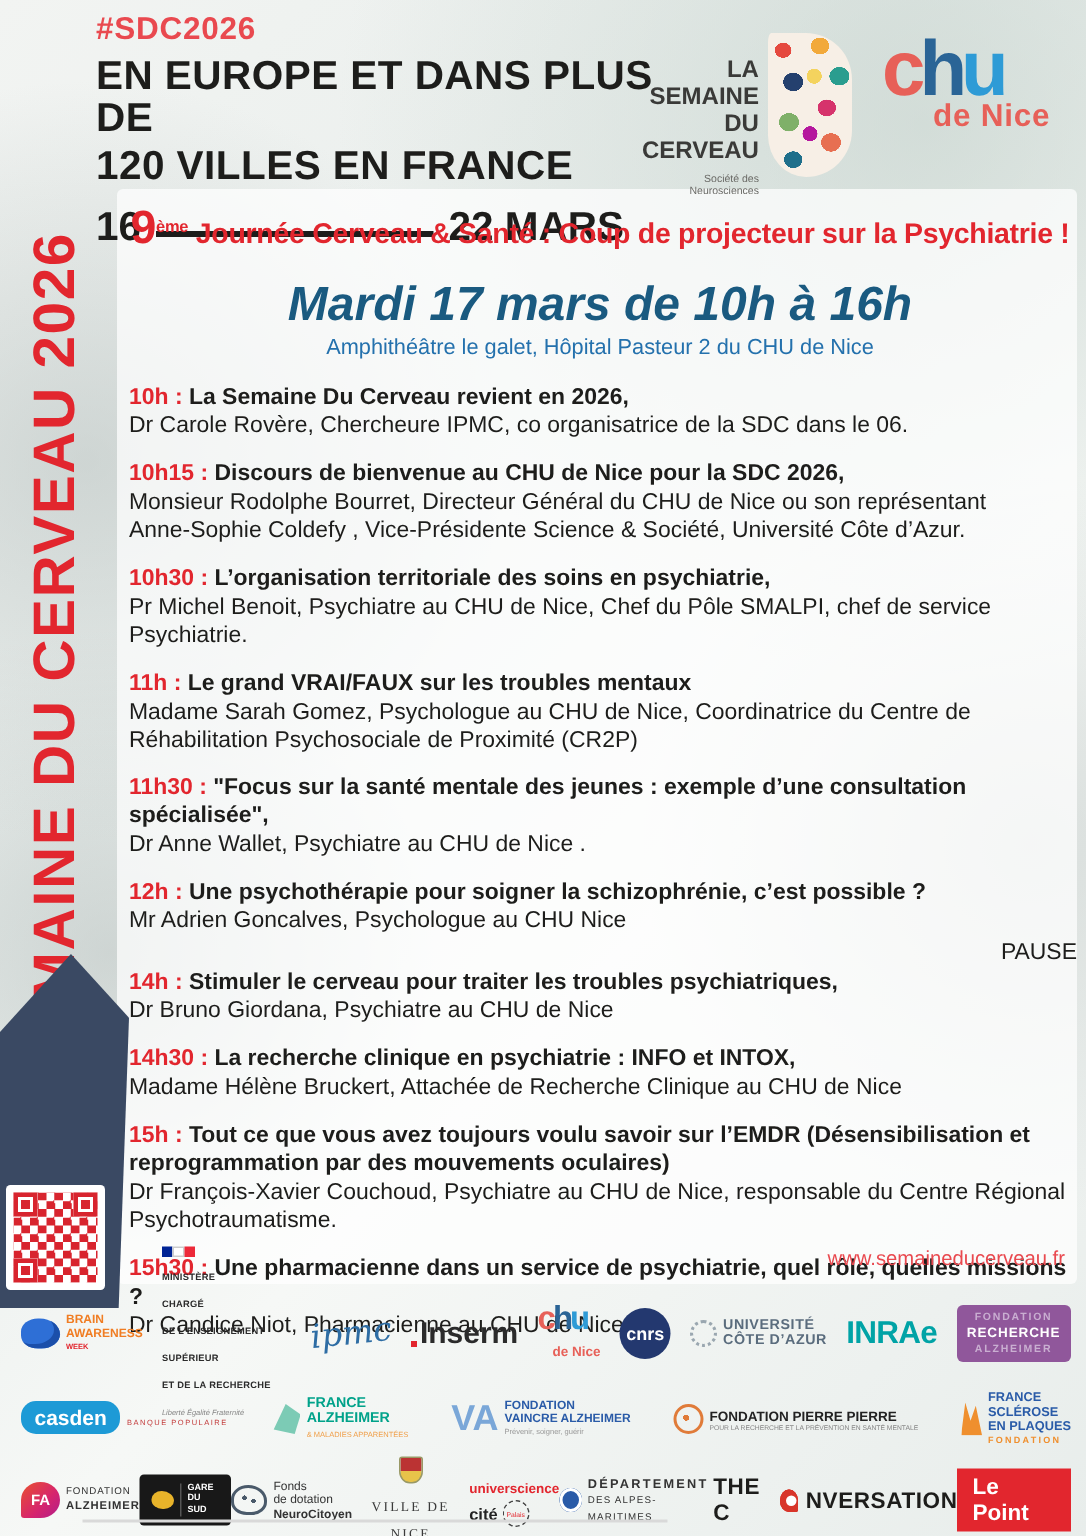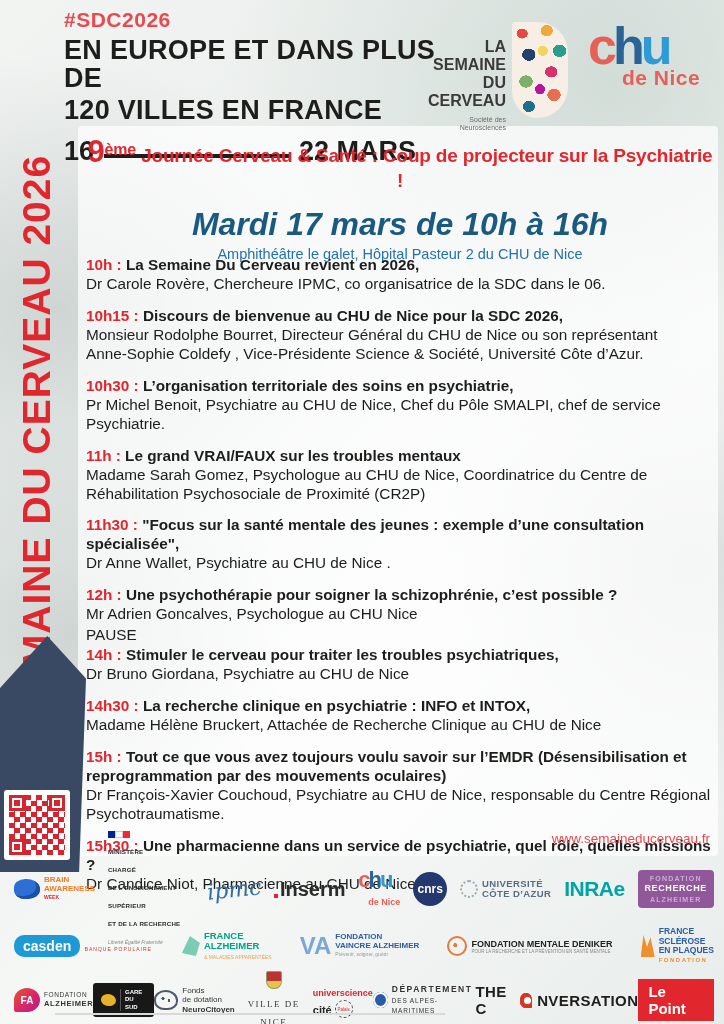--- a/index.html
+++ b/index.html
@@ -60,33 +60,33 @@
       repeating-conic-gradient(#d8242e 0% 25%, #ffffff 0% 50%) 0 0 / 11px 11px;
     position:relative; }
   .qr-finder { position:absolute; width:16px; height:16px; border:3px solid #d8242e; background:#fff; }
   .qr-finder i { display:block; width:6px; height:6px; background:#d8242e; margin:2px; }
   .qr-f1 { left:0; top:0; } .qr-f2 { right:0; top:0; } .qr-f3 { left:0; bottom:0; }
 
   
   .title-block { position:absolute; left:86px; top:134px; width:628px; text-align:center; }
   .main-title { color:#e2262e; font-weight:bold; font-size:19px; letter-spacing:-.2px; }
   .main-title .big9 { font-size:31px; }
-  .main-title sup { font-size:16px; vertical-align:super; }
+  .main-title sup { font-size:11px; vertical-align:super; }
   .organizers { color:#2471ad; font-size:13px; margin-top:12px; }
   .datetime { color:#1a5a80; font-weight:bold; font-size:32px; margin-top:14px;font-style:italic; }
   .location { color:#2471ad; font-size:14.5px; margin-top:3px; }
 
   
   .schedule { position:absolute; left:86px; top:256px; width:632px; font-size:15.3px; line-height:1.24; color:#1d1d1b; }
   .item { margin-bottom:13px; }
   .time { color:#e2262e; font-weight:bold; }
   .ttl { font-weight:bold; }
   .spk { font-weight:normal; }
   .role { font-weight:normal;margin-top:17px; }
-  .pause { text-align:left; margin:2px 0 1px 0; }
+  .pause { text-align:right; margin:2px 0 1px 0; }
   .website { position:absolute; right:14px; top:831px; color:#e9494f; font-size:13.5px; text-decoration:none; }
 
   
   .logos { position:absolute; left:14px; top:858px; width:700px; }
   .lrow { display:flex; align-items:center; justify-content:space-between; }
   .lrow1 { height:62px; } .lrow2 { height:48px; margin-top:2px; } .lrow3 { height:52px; margin-top:4px; }
   .logo { display:flex; align-items:center; gap:4px; }
 
   .baw-brain { width:26px; height:20px; border-radius:50% 60% 55% 50%; background:#2e6fd6;
     box-shadow:inset -4px -3px 0 #1b4faa; }
@@ -361,21 +361,21 @@
         <span class="fva-text">
           <span>FONDATION</span><br>
           <span>VAINCRE</span>
           <span>ALZHEIMER</span><br>
           <span class="sub">Prévenir, soigner, guérir</span>
         </span>
       </div>
       <div class="logo">
         <span class="deniker-icon"></span>
         <span class="deniker-text">
-          <span>FONDATION MENTALE DENIKER</span>
+          <span>FONDATION PIERRE PIERRE</span>
           <span class="sub">POUR LA RECHERCHE ET LA PRÉVENTION EN SANTÉ MENTALE</span>
         </span>
       </div>
       <div class="logo">
         <span class="fsep-flame"></span>
         <span class="fsep-text">
           <span>FRANCE</span><br>
           <span>SCLÉROSE</span><br>
           <span>EN PLAQUES</span><br>
           <span class="f">FONDATION</span>

